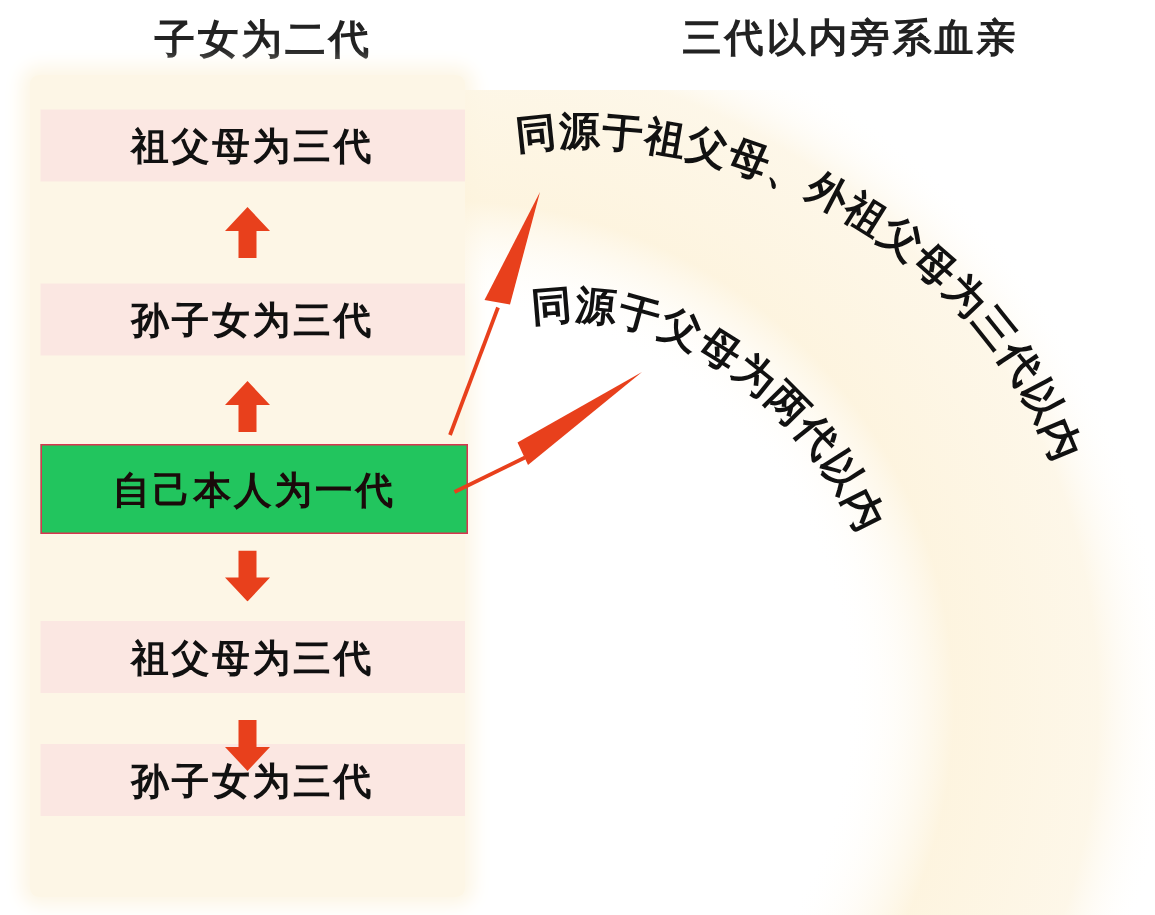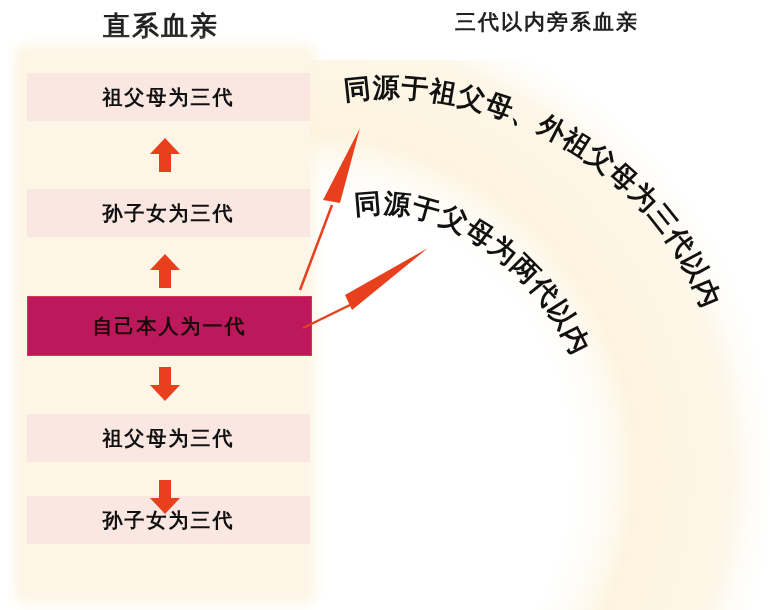--- a/index.html
+++ b/index.html
@@ -1,35 +1,35 @@
 <!DOCTYPE html>
 <html><head>
 <meta charset="utf-8">
 <style>
   html, body { margin: 0; padding: 0; background: #ffffff; }
   body { width: 770px; height: 610px; position: relative; overflow: hidden;
          font-family: "DejaVu Sans", sans-serif; }
   .heading { position: absolute; font-family: "DejaVu Serif", serif; font-weight: bold;
              color: #222; font-size: 27px; letter-spacing: 2px; }
   #h-left { left: 103px; top: 8px; }
-  #h-right { left: 455px; top: 8px; font-size: 21px; }
+  #h-right { left: 455px; top: 8px; font-size: 26px; }
   .column { position: absolute; left: 20px; top: 50px; width: 290px; height: 548px;
             background: #fdf6e6; border-radius: 6px;
             box-shadow: 0 0 12px 6px #fdf6e6; }
   .box { position: absolute; left: 27px; width: 283px; height: 48px;
          background: #fbe7e2; display: flex; align-items: center; justify-content: center;
-         font-weight: bold; font-size: 20px; color: #111; letter-spacing: 2px; }
-  .box.self { background: #be185d; height: 58px; border: 1px solid #d9354f; color: #1a0a0a; }
+         font-weight: bold; font-size: 25px; color: #111; letter-spacing: 2px; }
+  .box.self { background: #22c55e; height: 58px; border: 1px solid #d9354f; color: #1a0a0a; }
   .arrow { position: absolute; left: 150px; width: 30px; height: 34px; }
   svg.overlay { position: absolute; left: 0; top: 0; }
 </style>
 </head>
 <body>
 
-<div class="heading" id="h-left">直系血亲</div>
+<div class="heading" id="h-left">子女为二代</div>
 <div class="heading" id="h-right">三代以内旁系血亲</div>
 
 <div class="column"></div>
 
 <svg class="overlay" width="770" height="610">
   <defs>
     <radialGradient id="glow" cx="300" cy="470" r="480" gradientUnits="userSpaceOnUse">
       <stop offset="0.55" stop-color="#ffffff" stop-opacity="0"></stop>
       <stop offset="0.7" stop-color="#fdf3dc" stop-opacity="0.9"></stop>
       <stop offset="0.9" stop-color="#fdf6e6" stop-opacity="0.9"></stop>

